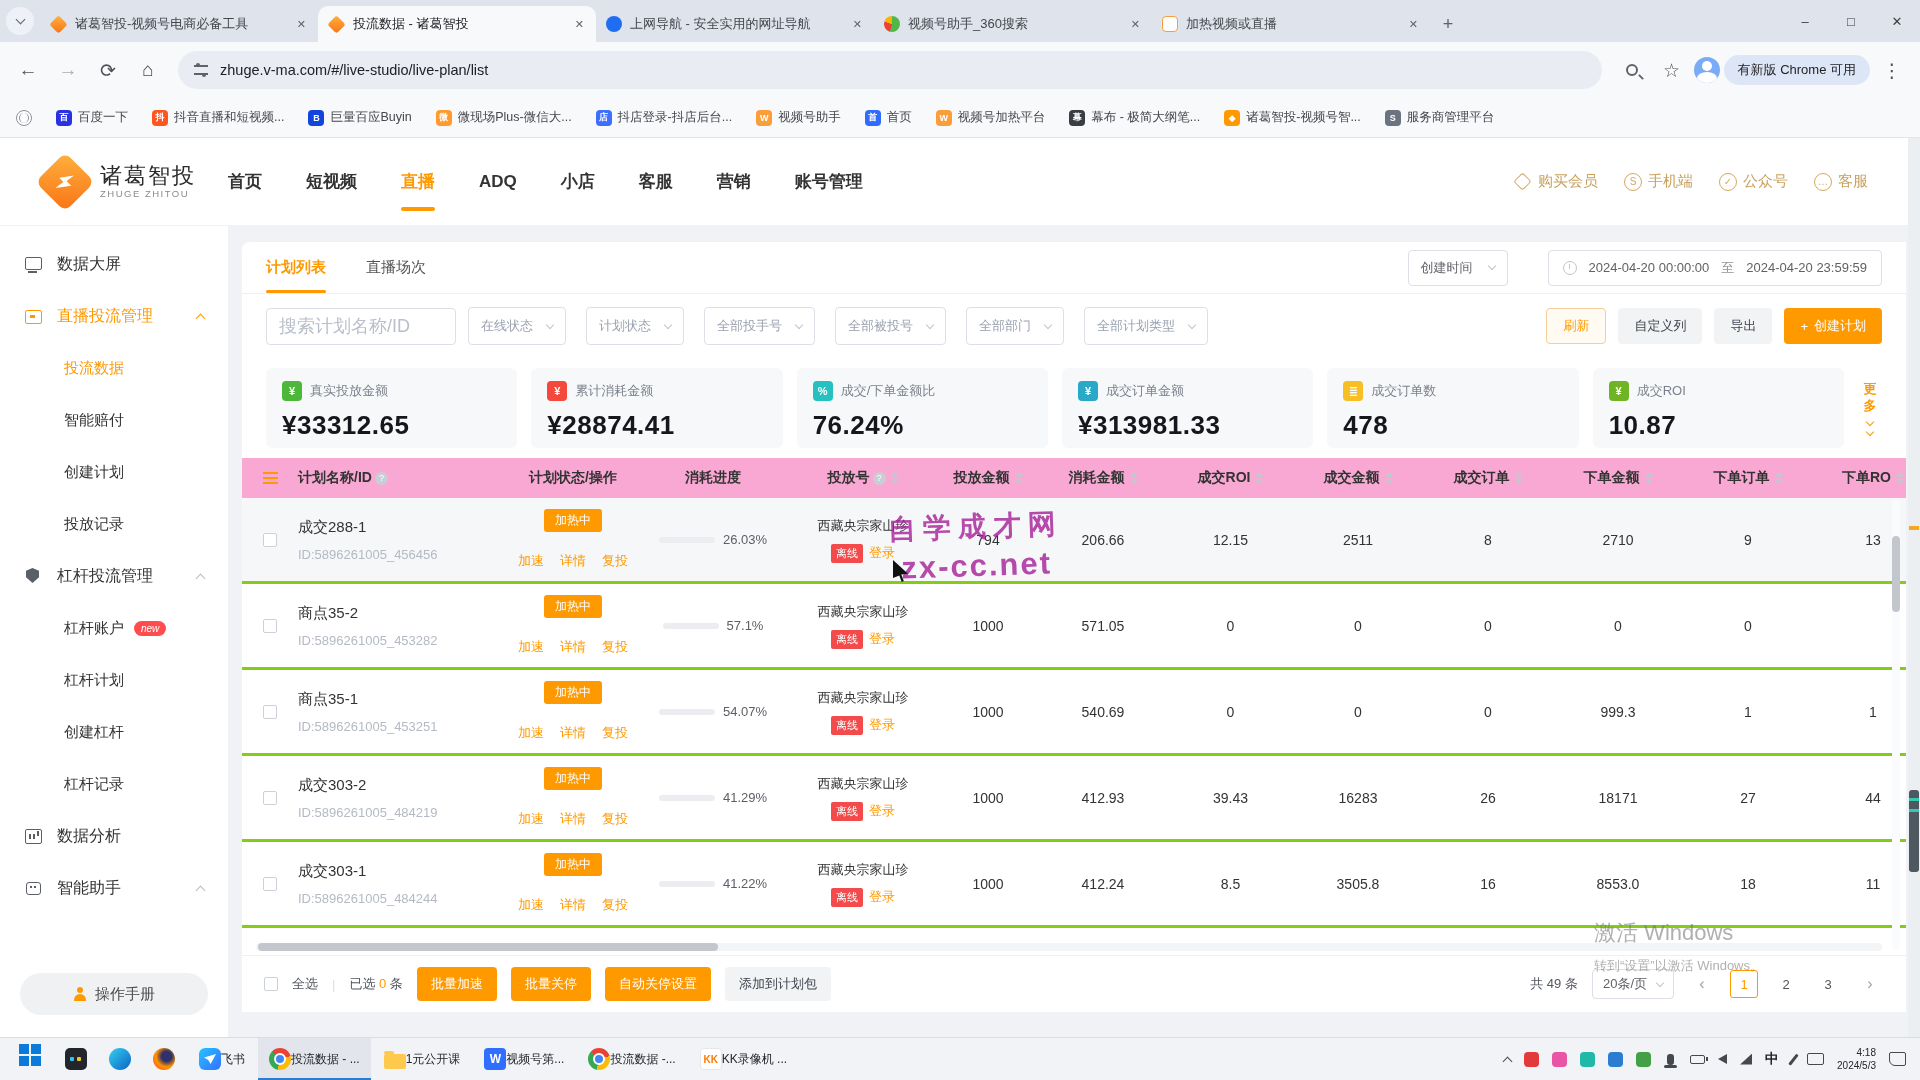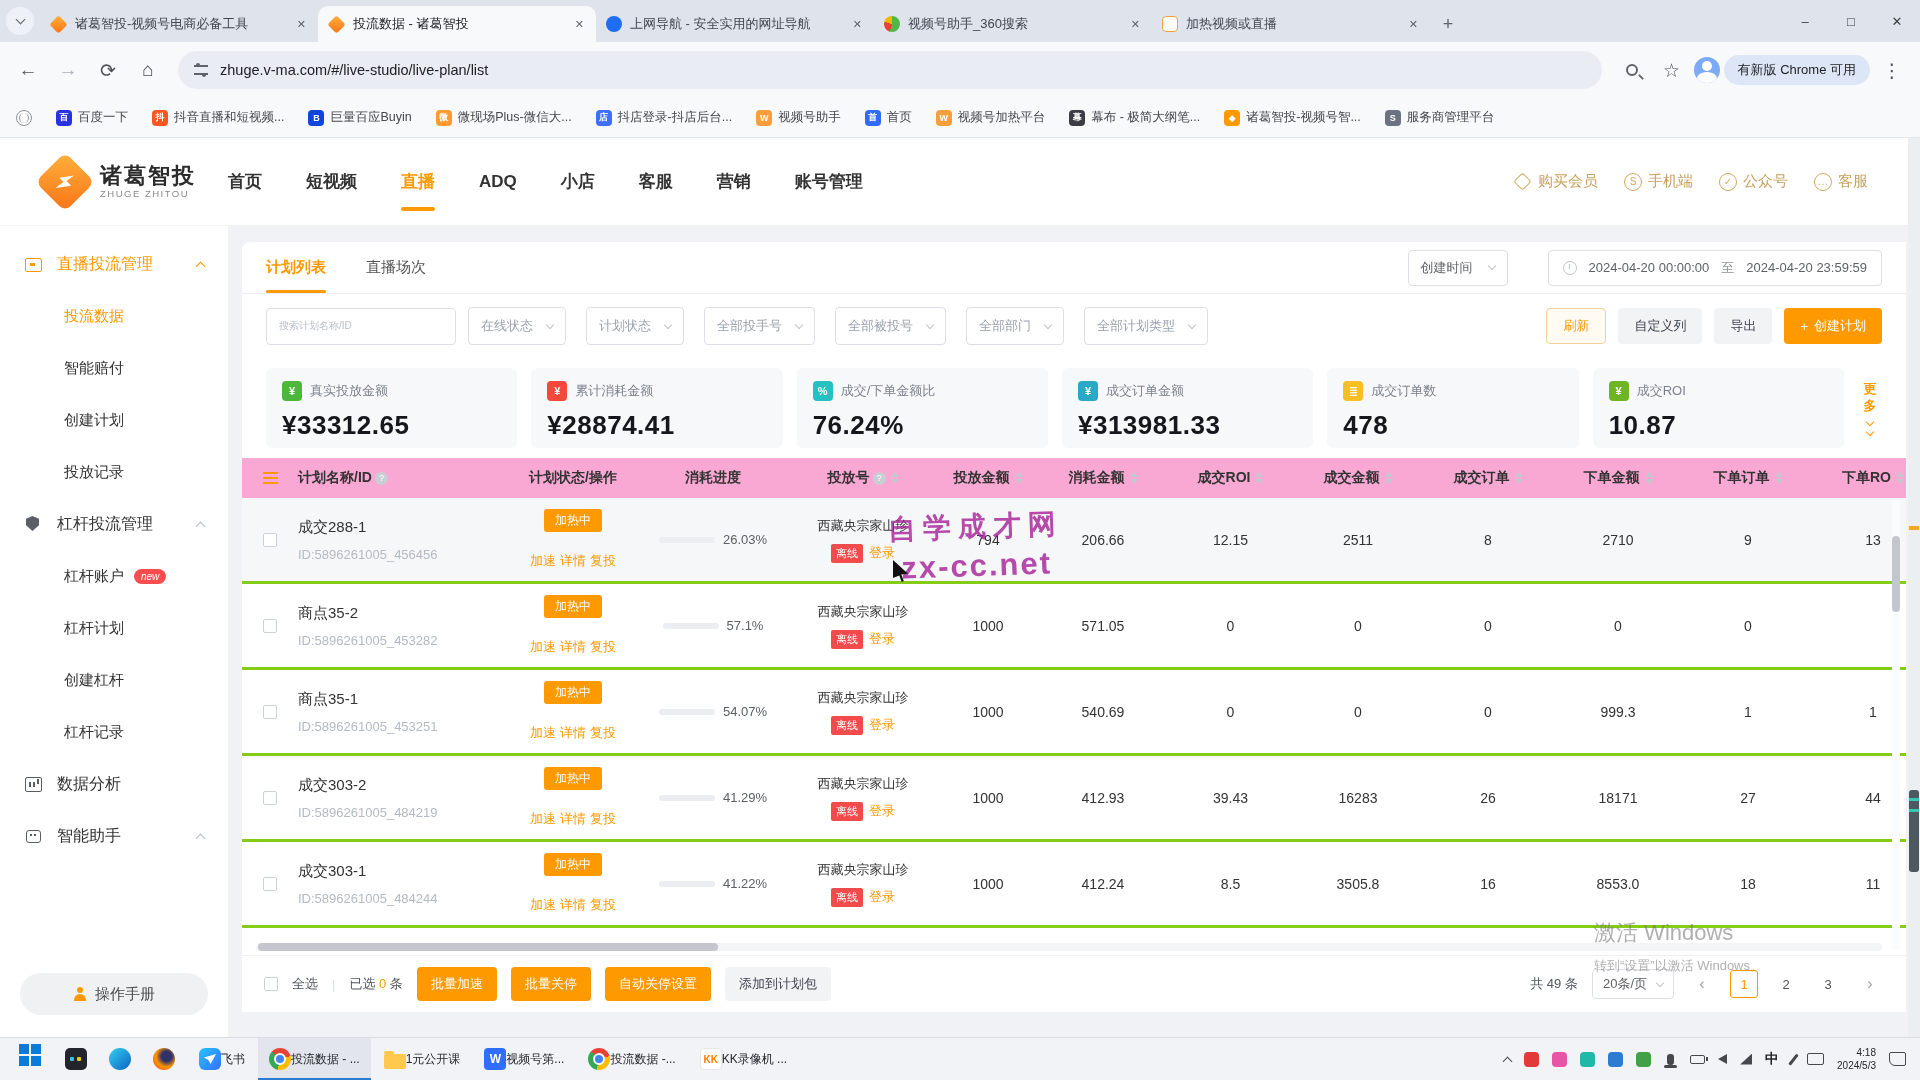--- a/index.html
+++ b/index.html
@@ -38,21 +38,21 @@
 #bookmarks{position:absolute;top:98px;left:0;right:0;height:40px;background:#f8f9fb;border-bottom:1px solid #e2e5ea;display:flex;align-items:center;gap:24px;padding:0 16px;font-size:12.5px;color:#44474c}
 .bm{display:flex;align-items:center;gap:6px;white-space:nowrap}
 .bm-ico{width:16px;height:16px;border-radius:4px;color:#fff;font-size:9px;font-weight:bold;display:flex;align-items:center;justify-content:center;flex:none}
 .bm-globe{border-radius:50%;background:#fff;border:1.6px solid #8a8f98;position:relative}
 .bm-globe::after{content:"";position:absolute;inset:2px;border-radius:50%;border-left:1px solid #8a8f98;border-right:1px solid #8a8f98}
 
 #appheader{position:absolute;top:138px;left:0;right:0;height:88px;background:#fff;display:flex;align-items:center;border-bottom:1px solid #f2f2f2}
 .logo{display:flex;align-items:center;gap:10px;margin-left:40px;width:188px}
 .logo-mark{width:42px;height:42px;background:linear-gradient(135deg,#ffb13d,#f97316);transform:rotate(45deg);border-radius:8px;position:relative;flex:none;margin:0 4px}
 .logo-mark::after{content:"";position:absolute;inset:10px;background:#fff;clip-path:polygon(58% 0,18% 55%,45% 55%,38% 100%,82% 42%,52% 42%)}
-.logo-cn{font-size:22px;font-weight:bold;color:#2b2b2b;letter-spacing:2px;line-height:1.1}
+.logo-cn{font-size:22px;font-weight:normal;color:#2b2b2b;letter-spacing:2px;line-height:1.1}
 .logo-en{font-size:9.5px;color:#8a8a8a;letter-spacing:1.5px}
 #appnav{display:flex;align-items:center;gap:44px;height:100%}
 .nav-item{font-size:17px;color:#333;height:100%;display:flex;align-items:center;position:relative;font-weight:600}
 .nav-item.active{color:#f90}
 .nav-item.active::after{content:"";position:absolute;left:50%;transform:translateX(-50%);bottom:14px;width:34px;height:4px;border-radius:2px;background:#f90}
 #appright{margin-left:auto;display:flex;align-items:center;gap:26px;margin-right:52px;font-size:15px;color:#c9a15e}
 .hlink{display:flex;align-items:center;gap:6px}
 .hico{width:18px;height:18px;border:1.5px solid #d3a961;border-radius:50%;display:flex;align-items:center;justify-content:center;font-size:10px;color:#d3a961;flex:none}
 .hico.diam{border-radius:3px;transform:rotate(45deg);width:13px;height:13px;margin:0 3px}
 
@@ -84,21 +84,21 @@
 .p-tab{font-size:15px;color:#555;height:100%;display:flex;align-items:center;position:relative}
 .p-tab.active{color:#f90;font-weight:bold}
 .p-tab.active::after{content:"";position:absolute;left:0;right:0;bottom:0;height:3px;background:#f90;border-radius:2px}
 .time-select{margin-left:auto;height:36px;border:1px solid #dcdfe6;border-radius:4px;display:flex;align-items:center;gap:16px;padding:0 12px;font-size:13px;color:#606266}
 .sel-arrow{width:6px;height:6px;border-right:1.4px solid #c0c4cc;border-bottom:1.4px solid #c0c4cc;transform:rotate(45deg);margin-top:-3px}
 .date-box{height:36px;border:1px solid #dcdfe6;border-radius:4px;display:flex;align-items:center;gap:12px;padding:0 14px;font-size:13px;color:#606266}
 .clock-ico{width:14px;height:14px;border:1.4px solid #c0c4cc;border-radius:50%;position:relative}
 .clock-ico::after{content:"";position:absolute;left:5px;top:2px;width:1.5px;height:5px;background:#c0c4cc}
 .date-sep{color:#909399}
 .p-filters{height:64px;display:flex;align-items:center;gap:12px;padding:0 24px}
-.f-input{width:190px;height:37px;border:1px solid #dcdfe6;border-radius:4px;display:flex;align-items:center;padding:12px 12px;color:#b8bfca;font-size:10px}
+.f-input{width:190px;height:37px;border:1px solid #dcdfe6;border-radius:4px;display:flex;align-items:center;padding:12px 12px;color:#b8bfca;font-size:18px}
 .f-select{height:38px;border:1px solid #dcdfe6;border-radius:4px;display:flex;align-items:center;gap:14px;padding:0 12px;color:#9aa2af;font-size:13px}
 .f-spacer{flex:1}
 .btn{height:36px;border-radius:4px;display:flex;align-items:center;justify-content:center;font-size:13px;padding:0 16px;white-space:nowrap}
 .btn-refresh{border:1px solid #f3cf9a;color:#f90;background:#fffaf2}
 .btn-gray{background:#f2f3f5;color:#3f4450}
 .btn-primary{background:#f90;color:#fff;gap:6px}
 .p-stats{height:100px;display:flex;gap:14px;padding:10px 24px;align-items:stretch}
 .stat{flex:1;background:#f7f8fa;border-radius:6px;padding:13px 16px}
 .stat-top{display:flex;align-items:center;gap:8px;font-size:13px;color:#7b818c}
 .stat-ico{width:20px;height:20px;border-radius:4px;color:#fff;font-size:11px;font-weight:bold;display:flex;align-items:center;justify-content:center;flex:none}
@@ -116,21 +116,21 @@
 .ham{width:15px;height:2px;background:#f90;box-shadow:0 -5px 0 #f90,0 5px 0 #f90;margin:0 auto}
 .p-rows{position:relative;height:457px;overflow:hidden}
 .trow{height:86px;display:grid;align-items:center;border-bottom:3px solid #84cc16;font-size:14px;color:#333;overflow:hidden}
 .trow.hov{background:#f6f7f9}
 .cbwrap{display:flex;justify-content:center}
 .cb{width:14px;height:14px;border:1px solid #ccd1d9;border-radius:2px;background:#fff}
 .name-cell .nm{font-size:15px;color:#333}
 .name-cell .pid{font-size:13px;color:#b4bac3;margin-top:10px}
 .status-cell{text-align:center}
 .badge-heat{display:inline-block;padding:3px 11px;background:#f90;color:#fff;font-size:12px;border-radius:3px}
-.ops{margin-top:20px;display:flex;gap:4px;justify-content:center;color:#f90;font-size:13px}
+.ops{margin-top:20px;display:flex;gap:16px;justify-content:center;color:#f90;font-size:13px}
 .progress-cell{display:flex;align-items:center;gap:8px;justify-content:center}
 .pbar{width:56px;height:6px;border-radius:3px;background:#ebedf0;overflow:hidden;flex:none}
 .pfill{height:100%;background:#f90;border-radius:3px}
 .ptxt{font-size:13px;color:#5c6066}
 .account-cell{text-align:center;font-size:13px}
 .acc-row{margin-top:9px;display:flex;gap:6px;justify-content:center;align-items:center}
 .badge-off{background:#f34b4b;color:#fff;font-size:11px;padding:2px 5px;border-radius:2px}
 .login{color:#f90;font-size:13px}
 .num{text-align:center}
 .h-scroll-track{position:absolute;left:14px;right:24px;bottom:4px;height:8px;border-radius:4px;background:#f3f4f6}
@@ -337,20 +337,24 @@
         </div>
         <div class="hlink">
           <span class="hico">…</span>
           <span>客服</span>
         </div>
       </div>
   </div>
 
   <div id="sidebar">
     <div id="side-items">
+        <div class="side-item">
+          <span class="ic ic-screen"></span>
+          <span>数据大屏</span>
+        </div>
         <div class="side-group gactive">
           <span class="ic ic-tv"></span>
           <span>直播投流管理</span>
           <span class="chev"></span>
         </div>
         <div class="side-child selected">
           <span>投流数据</span>
         </div>
         <div class="side-child">
           <span>智能赔付</span>

